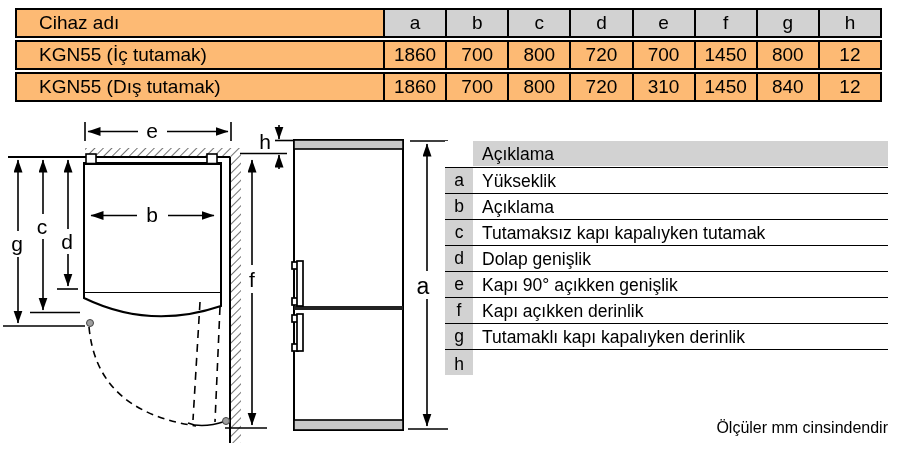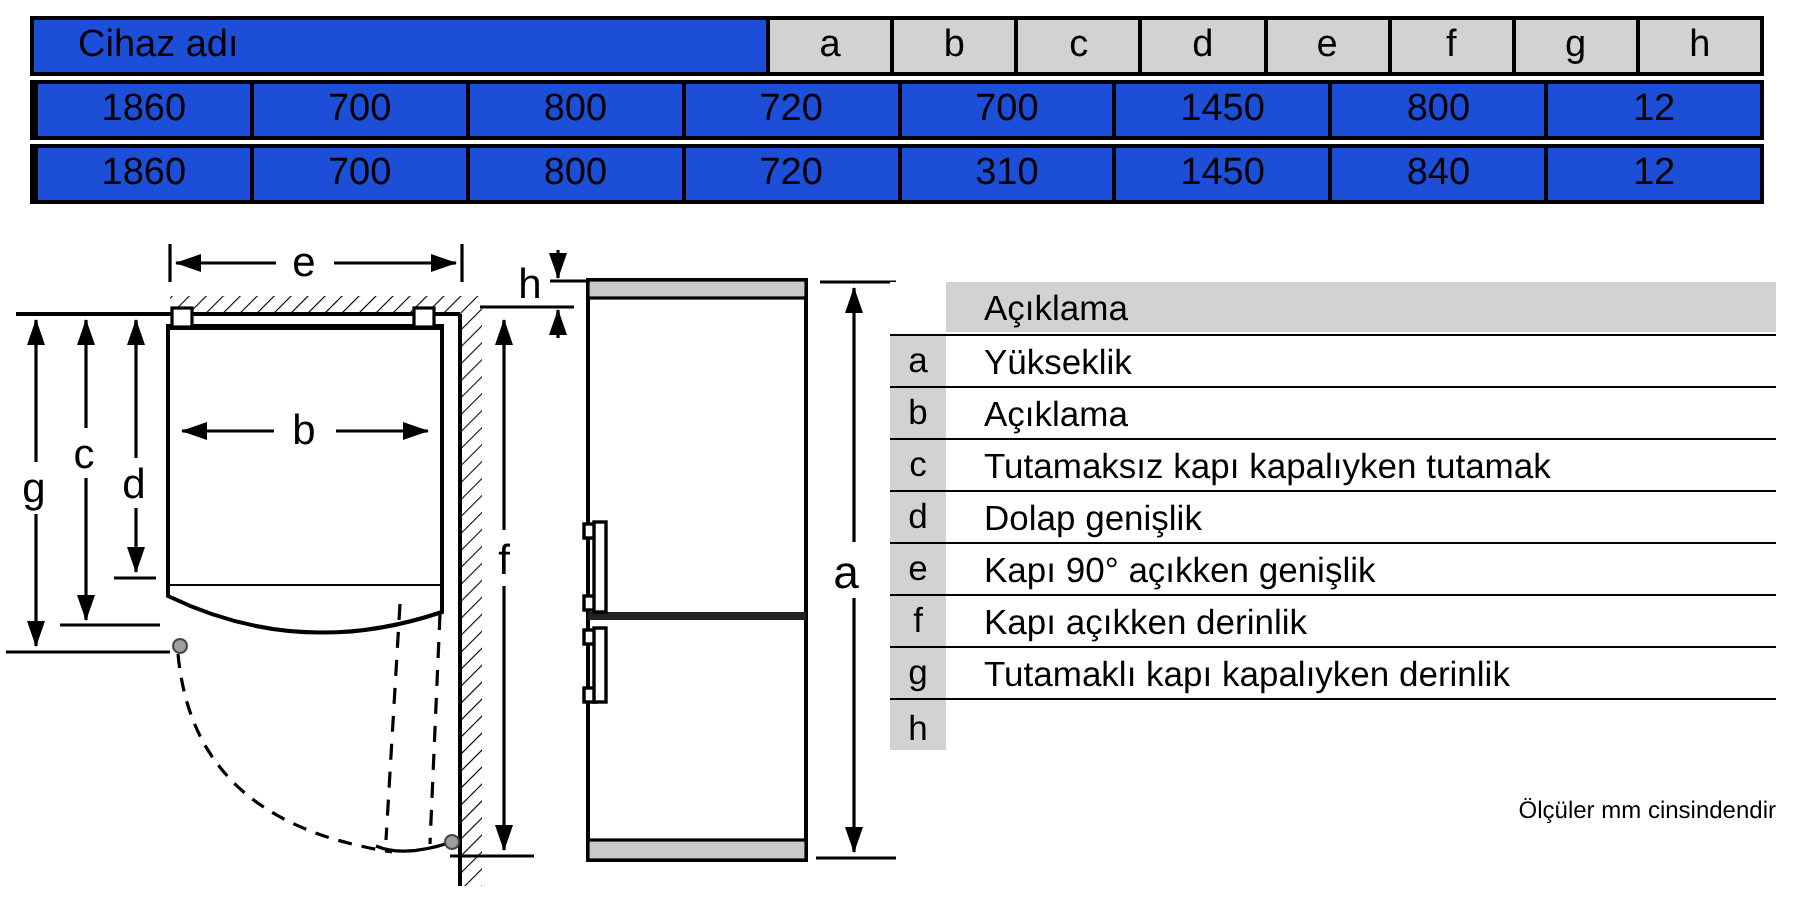--- a/index.html
+++ b/index.html
@@ -2,75 +2,77 @@
 <html><head>
 <meta charset="utf-8">
 <style>
   html,body{margin:0;padding:0;background:#fff;}
   body{width:900px;height:450px;position:relative;overflow:hidden;
        font-family:"Liberation Sans",sans-serif;color:#000;}
 
   
   .spec-table{position:absolute;left:15px;top:8px;width:867px;}
   .trow{display:flex;border:2px solid #000;height:30px;box-sizing:border-box;
-        margin-bottom:2px;background:#1d4ed8;}
+        margin-bottom:2px;background:#fdba74;}
   .tcell{display:flex;align-items:center;justify-content:center;
          font-size:19px;box-sizing:border-box;}
   .tcell.name{width:366px;justify-content:flex-start;padding-left:22px;}
   .tcell.val{flex:1;border-left:2px solid #000;}
   .trow.head .tcell.val{background:#d2d2d2;}
 
   
   .legend{position:absolute;left:445px;top:141px;width:443px;font-size:17.5px;}
   .lrow{display:flex;min-height:26px;box-sizing:border-box;align-items:stretch;}
   .lrow + .lrow{border-top:1.5px solid #000;}
   .lrow.lhead{border-top:none;min-height:25px;margin-bottom:1px;}
   .lkey{width:28px;background:#d2d2d2;display:flex;align-items:center;
         justify-content:center;flex:none;}
   .lhead .lkey{background:#fff;}
-  .ltext{flex:1;display:flex;align-items:center;padding-left:19px;
+  .ltext{flex:1;display:flex;align-items:center;padding-left:9px;
          line-height:20px;}
   .lhead .ltext{background:#d2d2d2;}
   .lrow.tall .lkey{align-items:flex-start;padding-top:4px;}
   .lrow.tall .ltext{align-items:flex-start;padding-top:3px;max-width:300px;
                     padding-bottom:8px;}
 
   
   .diagram{position:absolute;left:0;top:115px;}
   .dimlabel{font-size:21px;fill:#000;}
 
   
-  .footnote{position:absolute;right:12px;top:398px;font-size:12px;}
+  .footnote{position:absolute;right:12px;top:419px;font-size:16px;}
 </style>
 </head>
 <body>
 
 <div class="spec-table">
   <div class="trow head">
     <div class="tcell name">Cihaz adı</div>
     <div class="tcell val">a</div>
     <div class="tcell val">b</div>
     <div class="tcell val">c</div>
     <div class="tcell val">d</div>
     <div class="tcell val">e</div>
     <div class="tcell val">f</div>
     <div class="tcell val">g</div>
     <div class="tcell val">h</div>
   </div>
   <div class="trow">
+    <div class="tcell name">KGN55 (İç tutamak)</div>
     <div class="tcell val">1860</div>
     <div class="tcell val">700</div>
     <div class="tcell val">800</div>
     <div class="tcell val">720</div>
     <div class="tcell val">700</div>
     <div class="tcell val">1450</div>
     <div class="tcell val">800</div>
     <div class="tcell val">12</div>
   </div>
   <div class="trow">
+    <div class="tcell name">KGN55 (Dış tutamak)</div>
     <div class="tcell val">1860</div>
     <div class="tcell val">700</div>
     <div class="tcell val">800</div>
     <div class="tcell val">720</div>
     <div class="tcell val">310</div>
     <div class="tcell val">1450</div>
     <div class="tcell val">840</div>
     <div class="tcell val">12</div>
   </div>
 </div>

